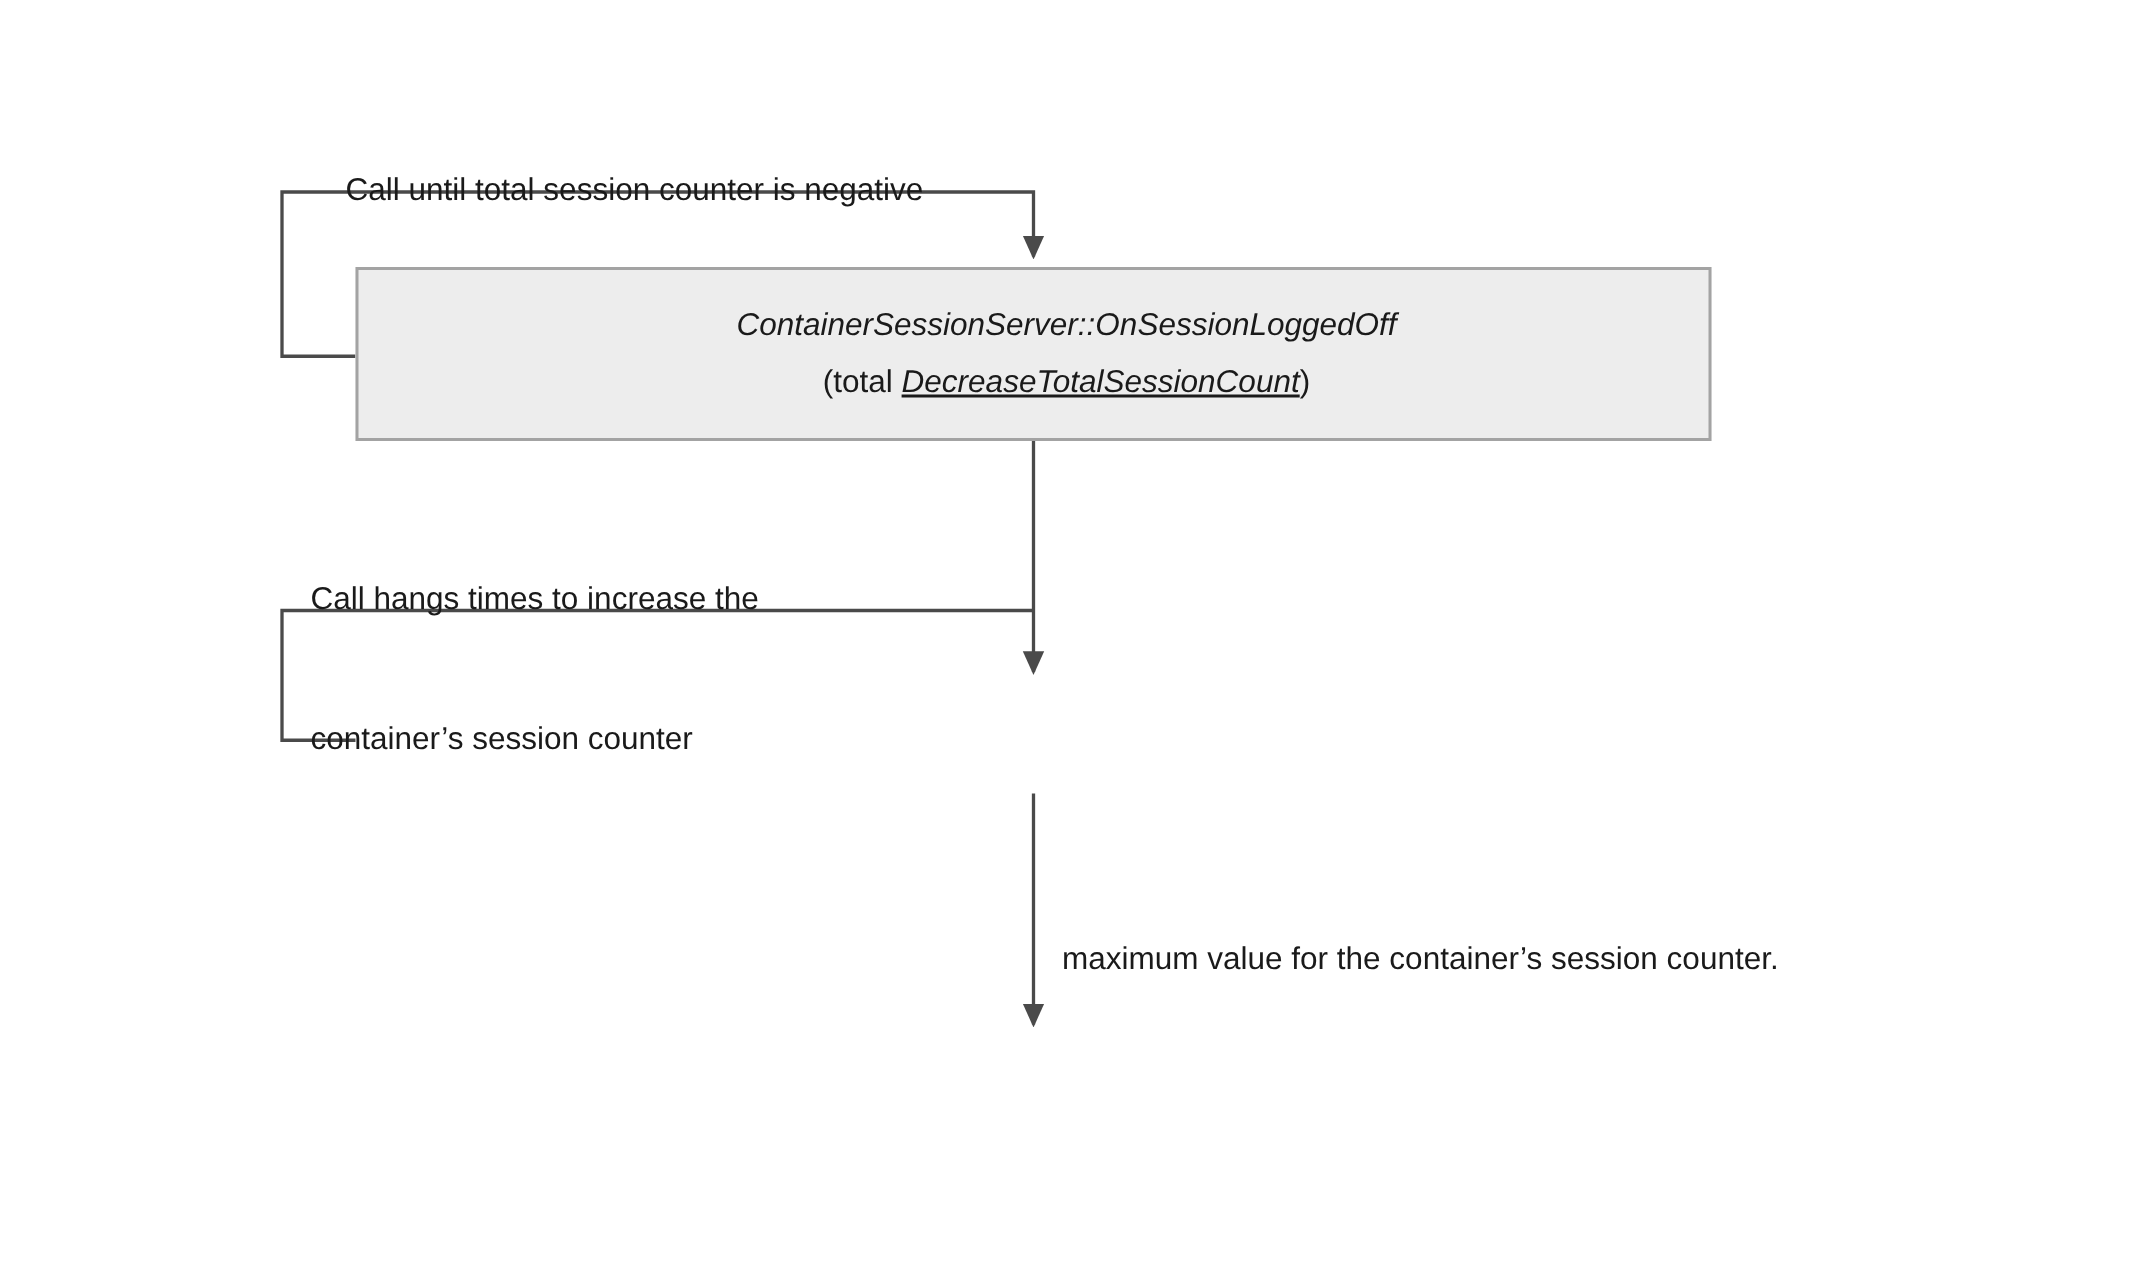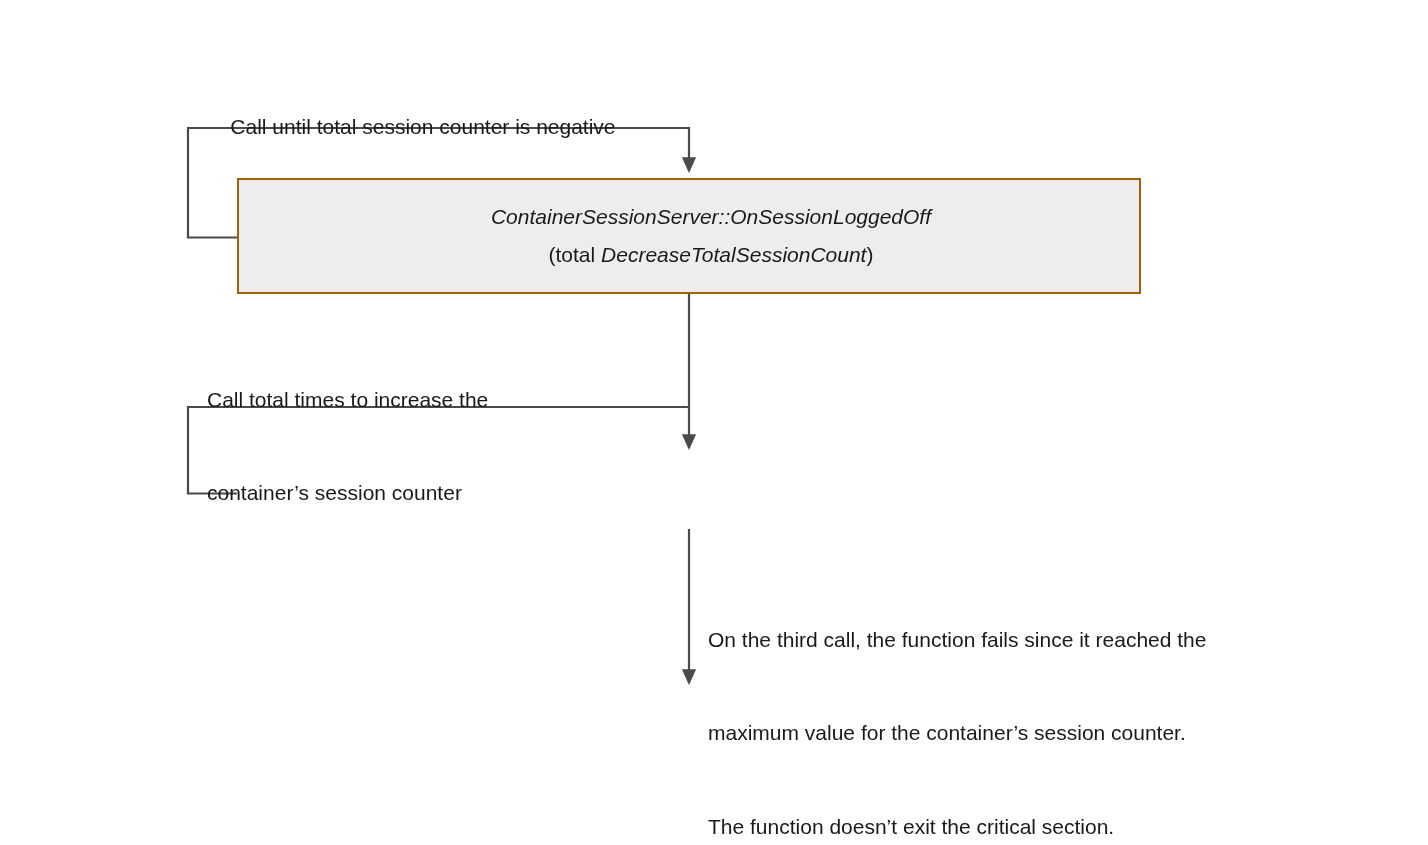--- a/index.html
+++ b/index.html
@@ -31,21 +31,21 @@
     height: 845px;
   }
 
   .node {
     position: absolute;
     box-sizing: border-box;
     display: flex;
     flex-direction: column;
     align-items: center;
     justify-content: center;
-    border: 2px solid #a16207;
+    border: 2px solid #a3a3a3;
     text-align: left;
     line-height: 1.38;
     padding-left: 44px;
   }
 
   .node-process {
     background: #ededed;
   }
 
   .node-terminal {
@@ -57,20 +57,21 @@
     font-size: 21px;
     white-space: nowrap;
   }
 
   .node-line.italic {
     font-style: italic;
   }
 
   .node-line .em {
     font-style: italic;
+    text-decoration: underline;
   }
 
   .node-line .plain {
     font-style: normal;
   }
 
   #node-logged-off {
     left: 237px;
     top: 178px;
     width: 904px;
@@ -142,28 +143,26 @@
     <g>
       <path d="M 689 529 L 689 683" fill="none" stroke="#4a4a4a" stroke-width="2.2" marker-end="url(#arrowhead)"></path>
     </g>
   </svg>
 
   <div class="edge-label" id="label-loop-top">
     <span>Call until total session counter is negative</span>
   </div>
 
   <div class="edge-label" id="label-loop-middle">
-    <div>Call total times to increase the</div>
+    <div>Call hangs times to increase the</div>
     <div>container’s session counter</div>
   </div>
 
   <div class="edge-label" id="label-failure">
-    <div>On the third call, the function fails since it reached the</div>
     <div>maximum value for the container’s session counter.</div>
-    <div>The function doesn’t exit the critical section.</div>
   </div>
 
   <div class="node node-process" id="node-logged-off">
     <span class="node-line italic">ContainerSessionServer::OnSessionLoggedOff</span>
     <span class="node-line">
       <span class="plain">(total </span><span class="em">DecreaseTotalSessionCount</span><span class="plain">)</span>
     </span>
   </div>
 
 

